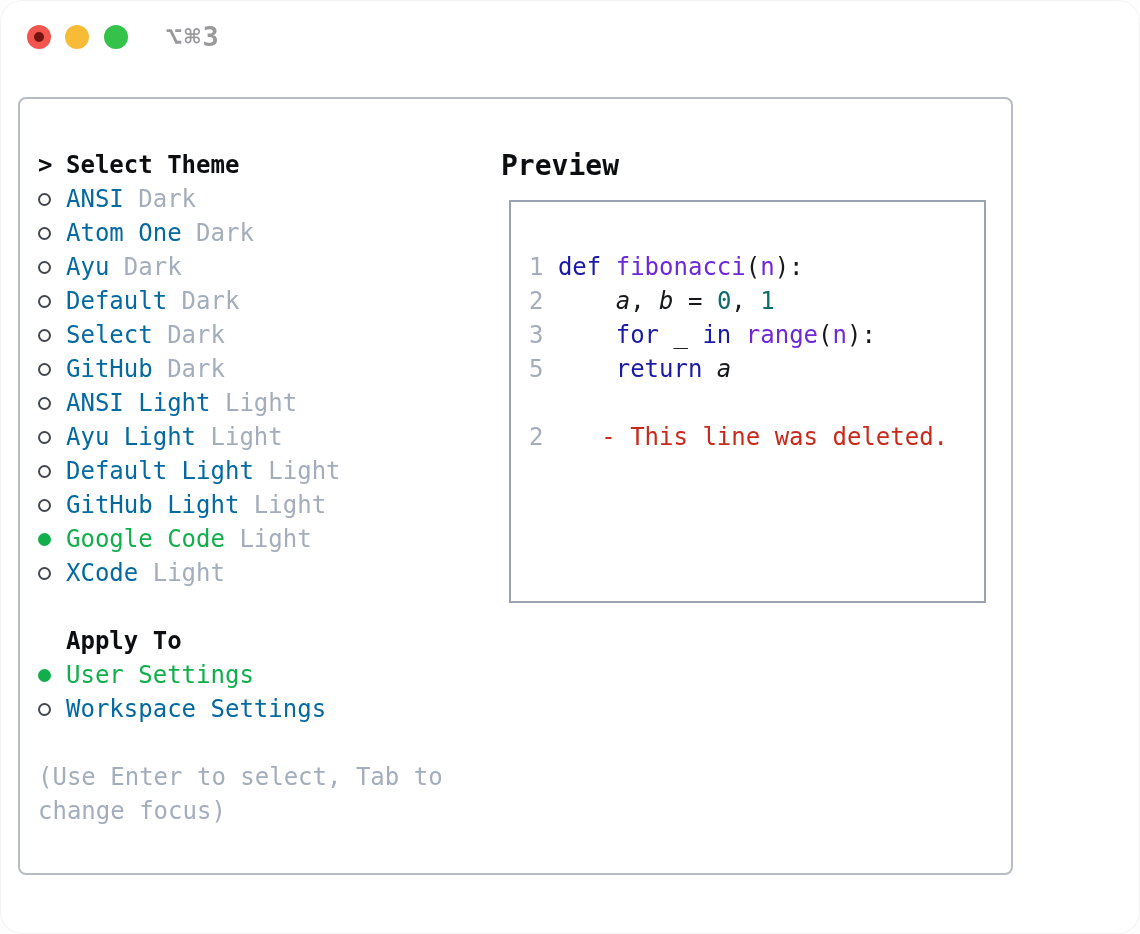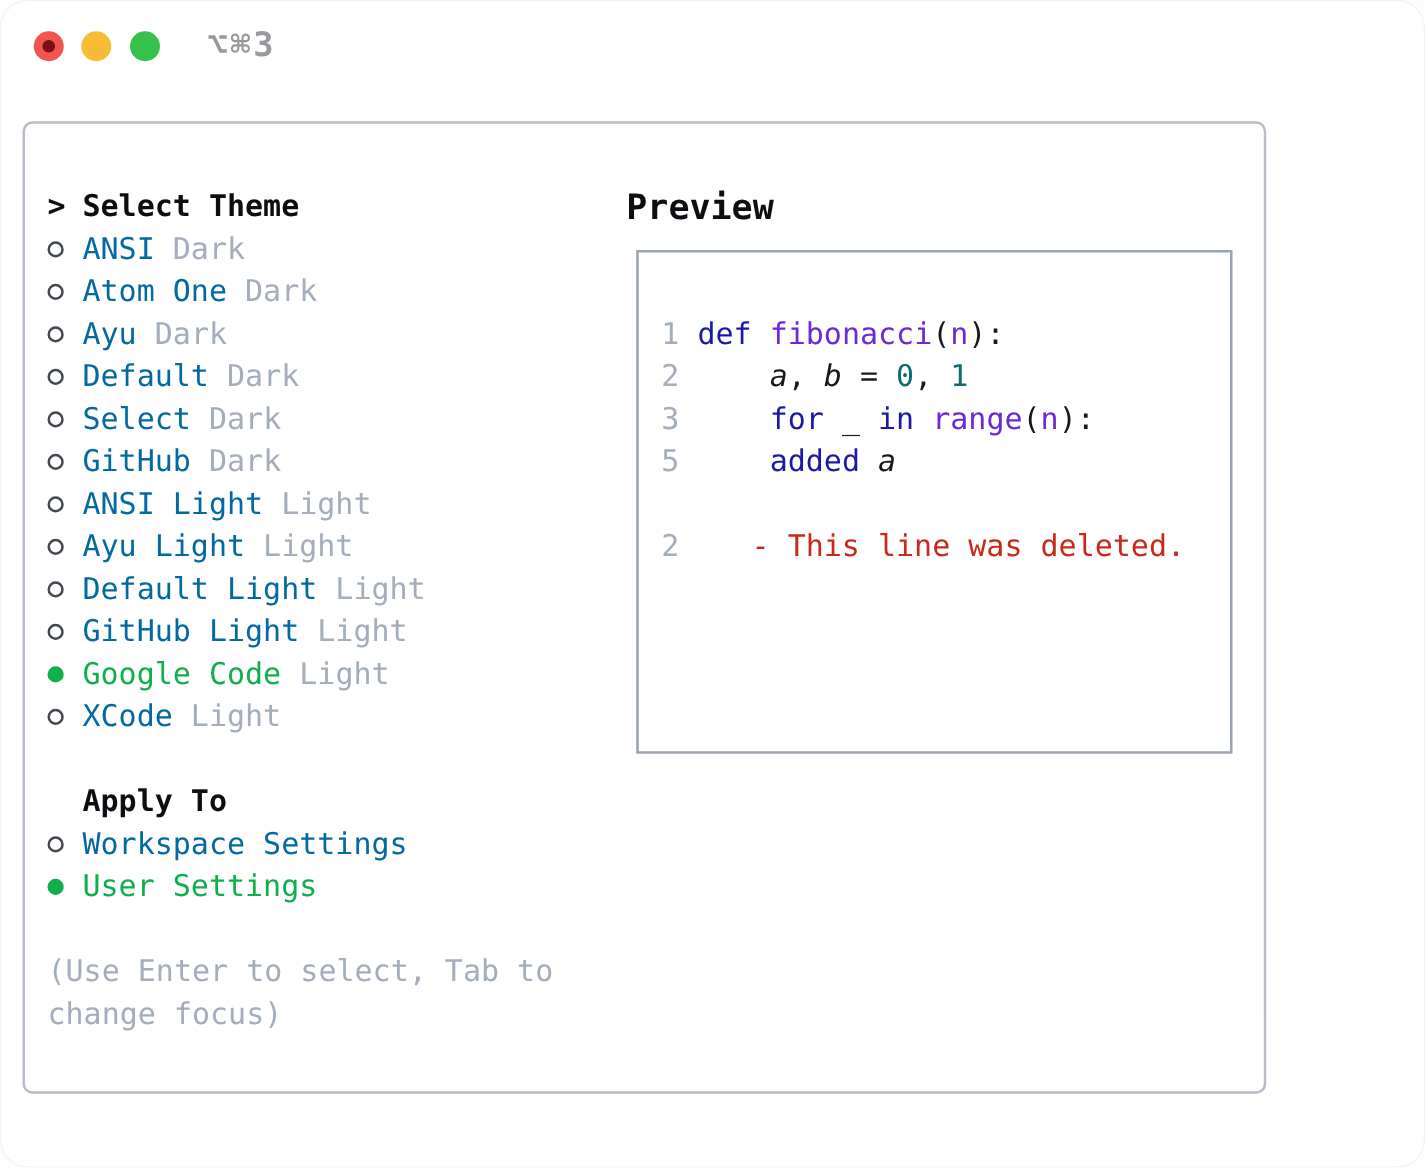--- a/index.html
+++ b/index.html
@@ -87,35 +87,35 @@
       </div>
 
     <div class="spacer"></div>
 
     <div class="row">
       <span class="icon-cell"></span>
       <span class="hdr">Apply To</span>
     </div>
 
     <div>
+        <div class="row"><span class="icon-cell"><span class="radio sel"></span></span><span class="t-name sel">User Settings</span></div>
         <div class="row"><span class="icon-cell"><span class="radio"></span></span><span class="t-name">Workspace Settings</span></div>
-        <div class="row"><span class="icon-cell"><span class="radio sel"></span></span><span class="t-name sel">User Settings</span></div>
       </div>
 
     <div class="spacer"></div>
 
     <div class="footer">(Use Enter to select, Tab to change focus)</div>
   </div>
 
   <div class="preview-title">Preview</div>
 
   <div class="preview-pane">
     <div class="code">
         <div class="cl"><span class="c-ln">1</span><span class="c-txt"> </span><span class="c-kw">def</span><span class="c-txt"> </span><span class="c-fn">fibonacci</span><span class="c-txt">(</span><span class="c-fn">n</span><span class="c-txt">):</span></div>
         <div class="cl"><span class="c-ln">2</span><span class="c-txt">     </span><span class="c-var">a</span><span class="c-txt">, </span><span class="c-var">b</span><span class="c-txt"> = </span><span class="c-lit">0</span><span class="c-txt">, </span><span class="c-lit">1</span></div>
         <div class="cl"><span class="c-ln">3</span><span class="c-txt">     </span><span class="c-kw">for</span><span class="c-txt"> _ </span><span class="c-kw">in</span><span class="c-txt"> </span><span class="c-fn">range</span><span class="c-txt">(</span><span class="c-fn">n</span><span class="c-txt">):</span></div>
-        <div class="cl"><span class="c-ln">5</span><span class="c-txt">     </span><span class="c-kw">added</span><span class="c-txt"> </span><span class="c-var">a</span></div>
+        <div class="cl"><span class="c-ln">5</span><span class="c-txt">     </span><span class="c-kw">return</span><span class="c-txt"> </span><span class="c-var">a</span></div>
         <div class="cl"></div>
         <div class="cl"><span class="c-ln">2</span><span class="c-del">    - This line was deleted.</span></div>
       </div>
   </div>
 
 </div>
 
 </body></html>

